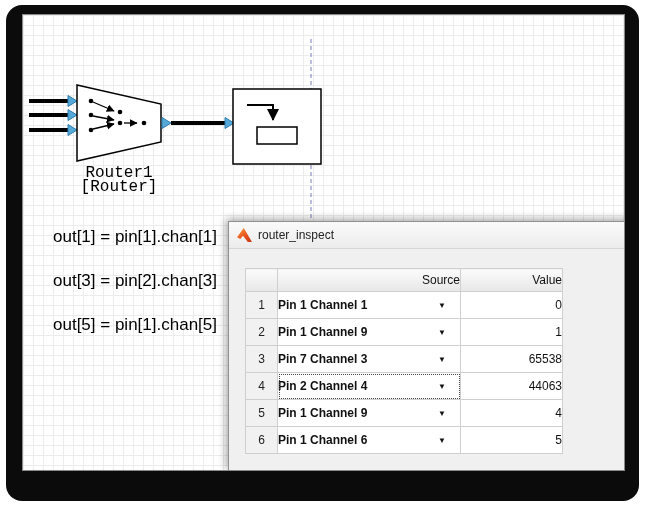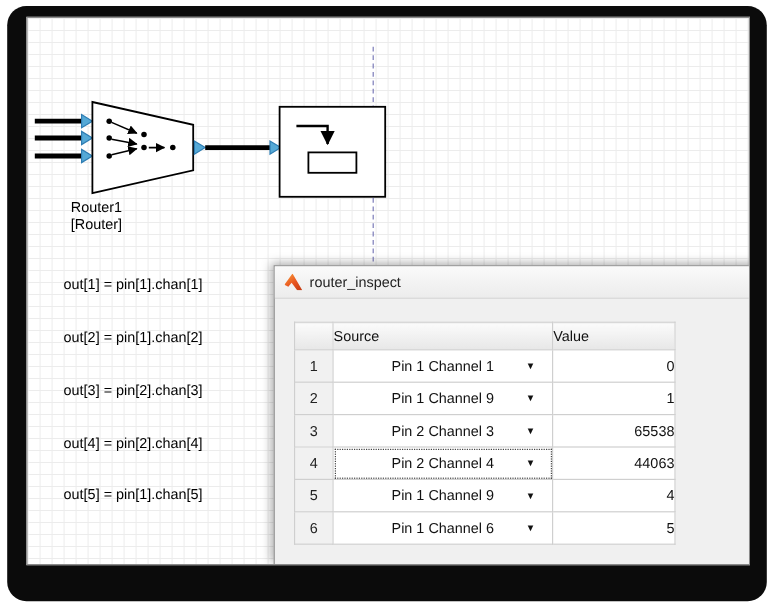--- a/index.html
+++ b/index.html
@@ -17,27 +17,27 @@
     background-color:#ffffff;
     background-image:
       linear-gradient(#ececec 1px, transparent 1px),
       linear-gradient(90deg,#ececec 1px, transparent 1px);
     background-size:10px 10px;
     border:1px solid #8a8a8a;
     overflow:hidden;
   }
   svg.diagram{position:absolute;left:0;top:0;}
 
-  .block-label{position:absolute;text-align:left;font-size:12px;color:#000;line-height:14px;}
+  .block-label{position:absolute;text-align:center;font-size:16px;color:#000;line-height:14px;font-family:Liberation Mono, monospace;}
   .router-label{left:36px;top:151px;width:120px;}
   .sink-label{left:195px;top:156px;width:120px;}
 
   .annotations{
     position:absolute;left:30px;top:186px;
-    font-size:12px;line-height:14.6px;color:#000;white-space:pre;
+    font-size:17px;line-height:14.6px;color:#000;white-space:pre;
   }
 
   
   .window{
     position:absolute;left:205px;top:206px;width:424px;height:248px;
     background:#f0f0f0;border:1px solid #8f8f8f;
     box-shadow:-2px -2px 8px rgba(0,0,0,0.35);
     font-size:12px;color:#111;
   }
   .titlebar{
@@ -53,28 +53,28 @@
   .title{color:#222;}
 
   table.grid{
     position:absolute;left:16px;top:46px;
     border-collapse:collapse;table-layout:fixed;width:314px;
     background:#fff;font-size:12px;
   }
   table.grid th, table.grid td{border:1px solid #cfcfcf;padding:0;overflow:hidden;}
   table.grid thead th{
     height:22px;background:linear-gradient(#fbfbfb,#e7e7e7);
-    font-weight:normal;color:#111;text-align:left;
+    font-weight:normal;color:#111;text-align:right;
   }
   th.numcol{width:31px;background:#f1f1f1;}
   th.srccol{width:182px;}
   th.valcol{width:101px;}
   table.grid td{height:26px;}
   td.num{background:#f1f1f1;text-align:center;color:#222;}
-  td.src{position:relative;padding-left:8px;text-align:center;}
+  td.src{position:relative;padding-left:8px;text-align:left;font-weight:bold;}
   td.src .dd{
     position:absolute;right:14px;top:50%;transform:translateY(-50%);
     font-size:8px;color:#111;cursor:pointer;
   }
   td.src.focused{outline:1px dotted #444;outline-offset:-2px;margin-left:13px;}
   td.val{text-align:right;padding-right:10px;}
 </style>
 </head>
 <body>
 
@@ -125,23 +125,21 @@
 
     <div class="block-label router-label">
       <div>Router1</div>
       <div>[Router]</div>
     </div>
     <div class="block-label sink-label">
     </div>
 
     <div class="annotations">
       <div>out[1] = pin[1].chan[1]</div>
-      <div>out[2] = pin[1].chan[2]</div>
       <div>out[3] = pin[2].chan[3]</div>
-      <div>out[4] = pin[2].chan[4]</div>
       <div>out[5] = pin[1].chan[5]</div>
     </div>
 
     <div class="window">
       <div class="titlebar">
         <span class="mlicon"></span>
         <span class="title">router_inspect</span>
       </div>
       <div class="winbody">
         <table class="grid">
@@ -165,21 +163,21 @@
               <td class="num">2</td>
               <td class="src">
                 <span>Pin 1 Channel 9</span>
                 <span class="dd">▼</span>
               </td>
               <td class="val">1</td>
             </tr>
             <tr>
               <td class="num">3</td>
               <td class="src">
-                <span>Pin 2 Channel 3</span>
+                <span>Pin 7 Channel 3</span>
                 <span class="dd">▼</span>
               </td>
               <td class="val">65538</td>
             </tr>
             <tr>
               <td class="num">4</td>
               <td class="src focused">
                 <span>Pin 2 Channel 4</span>
                 <span class="dd">▼</span>
               </td>

